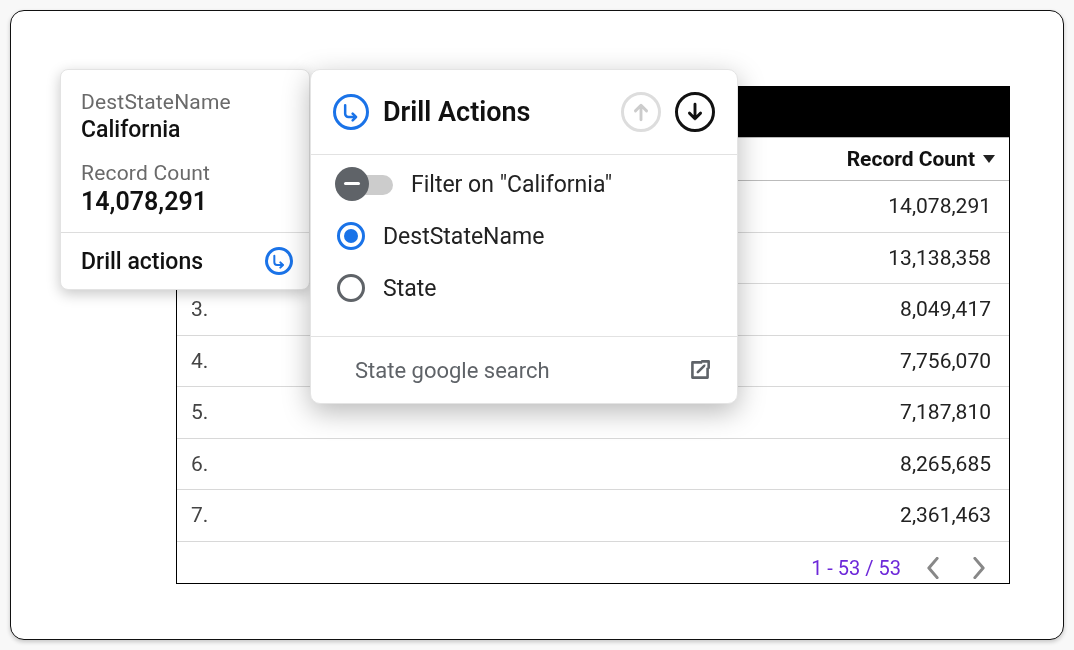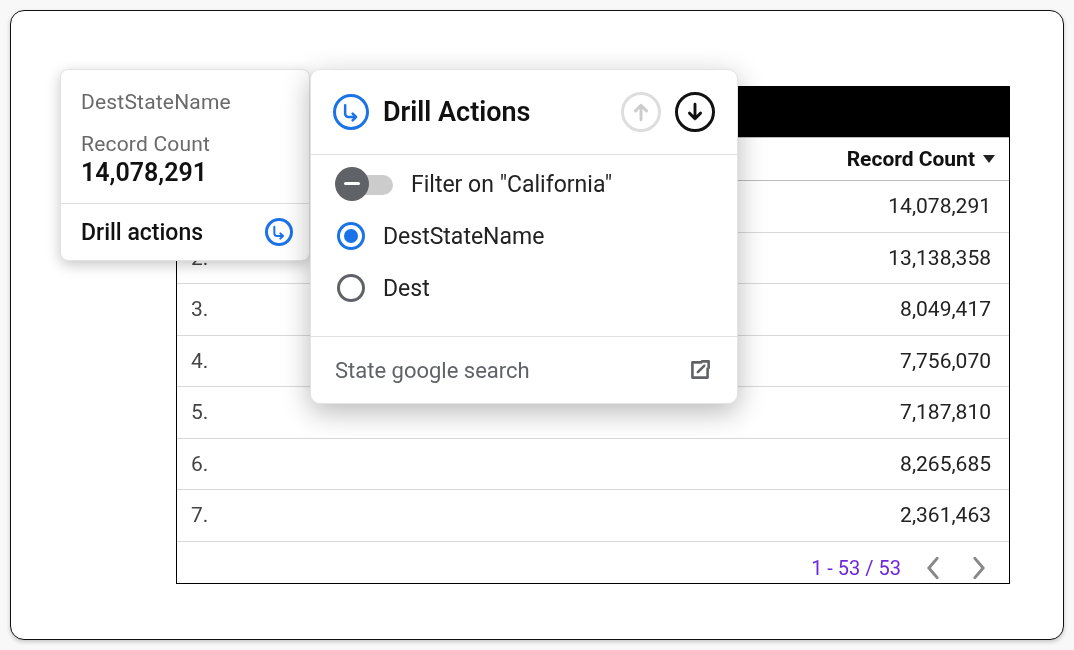--- a/index.html
+++ b/index.html
@@ -214,20 +214,21 @@
     .drill-hr {
       border: none; border-top: 1px solid #e2e2e2;
       margin: 4px 0 0 0;
     }
     .drill-footer {
       display: flex; align-items: center;
       padding: 20px 24px;
       color: #5f6368; font-size: 22px;
       gap: 10px;
       cursor: pointer;
+      margin-left: 20px;
     }
     .open-ext {
       width: 26px; height: 26px;
       margin-left: auto;
       color: #5f6368;
     }
     svg { display: block; }
   </style>
 </head>
 <body>
@@ -285,20 +286,21 @@
         <svg width="14" height="22" viewBox="0 0 10 16">
             <path d="M2 1 L8 8 L2 15" stroke="currentColor" stroke-width="2.2" fill="none" stroke-linecap="round" stroke-linejoin="round"></path>
           </svg>
       </div>
     </div>
   </div>
 
   <div class="tooltip-card">
     <div class="tooltip-body">
       <div class="tt-label">DestStateName</div>
+      <div class="tt-value">California</div>
       <div class="tt-group2">
         <div class="tt-label">Record Count</div>
         <div class="tt-value" style="font-size:25px;font-weight:600;">14,078,291</div>
       </div>
     </div>
     <div class="tooltip-footer">
       <span>Drill actions</span>
       <span class="drill-icon-sm">
         <svg width="16" height="16" viewBox="0 0 24 24">
             <path d="M5 4 v10 a4 4 0 0 0 4 4 h8" stroke="currentColor" stroke-width="3" fill="none" stroke-linecap="round"></path>
@@ -337,21 +339,21 @@
             </div>
         </div>
         <span>Filter on "California"</span>
       </div>
       <div class="option-row">
         <div class="radio selected"></div>
         <span>DestStateName</span>
       </div>
       <div class="option-row">
         <div class="radio"></div>
-        <span>Dest</span>
+        <span>State</span>
       </div>
     </div>
     <hr class="drill-hr">
     <div class="drill-footer">
       <span>State google search</span>
       <span class="open-ext">
         <svg width="26" height="26" viewBox="0 0 24 24">
             <path d="M5 5 h14 v14 h-14 Z" stroke="currentColor" stroke-width="2.4" fill="none" stroke-linejoin="round"></path>
             <path d="M10 14 L20 4" stroke="currentColor" stroke-width="2.4" fill="none" stroke-linecap="round"></path>
             <path d="M14 4 h6 v6" stroke="#fff" stroke-width="6" fill="none"></path>

